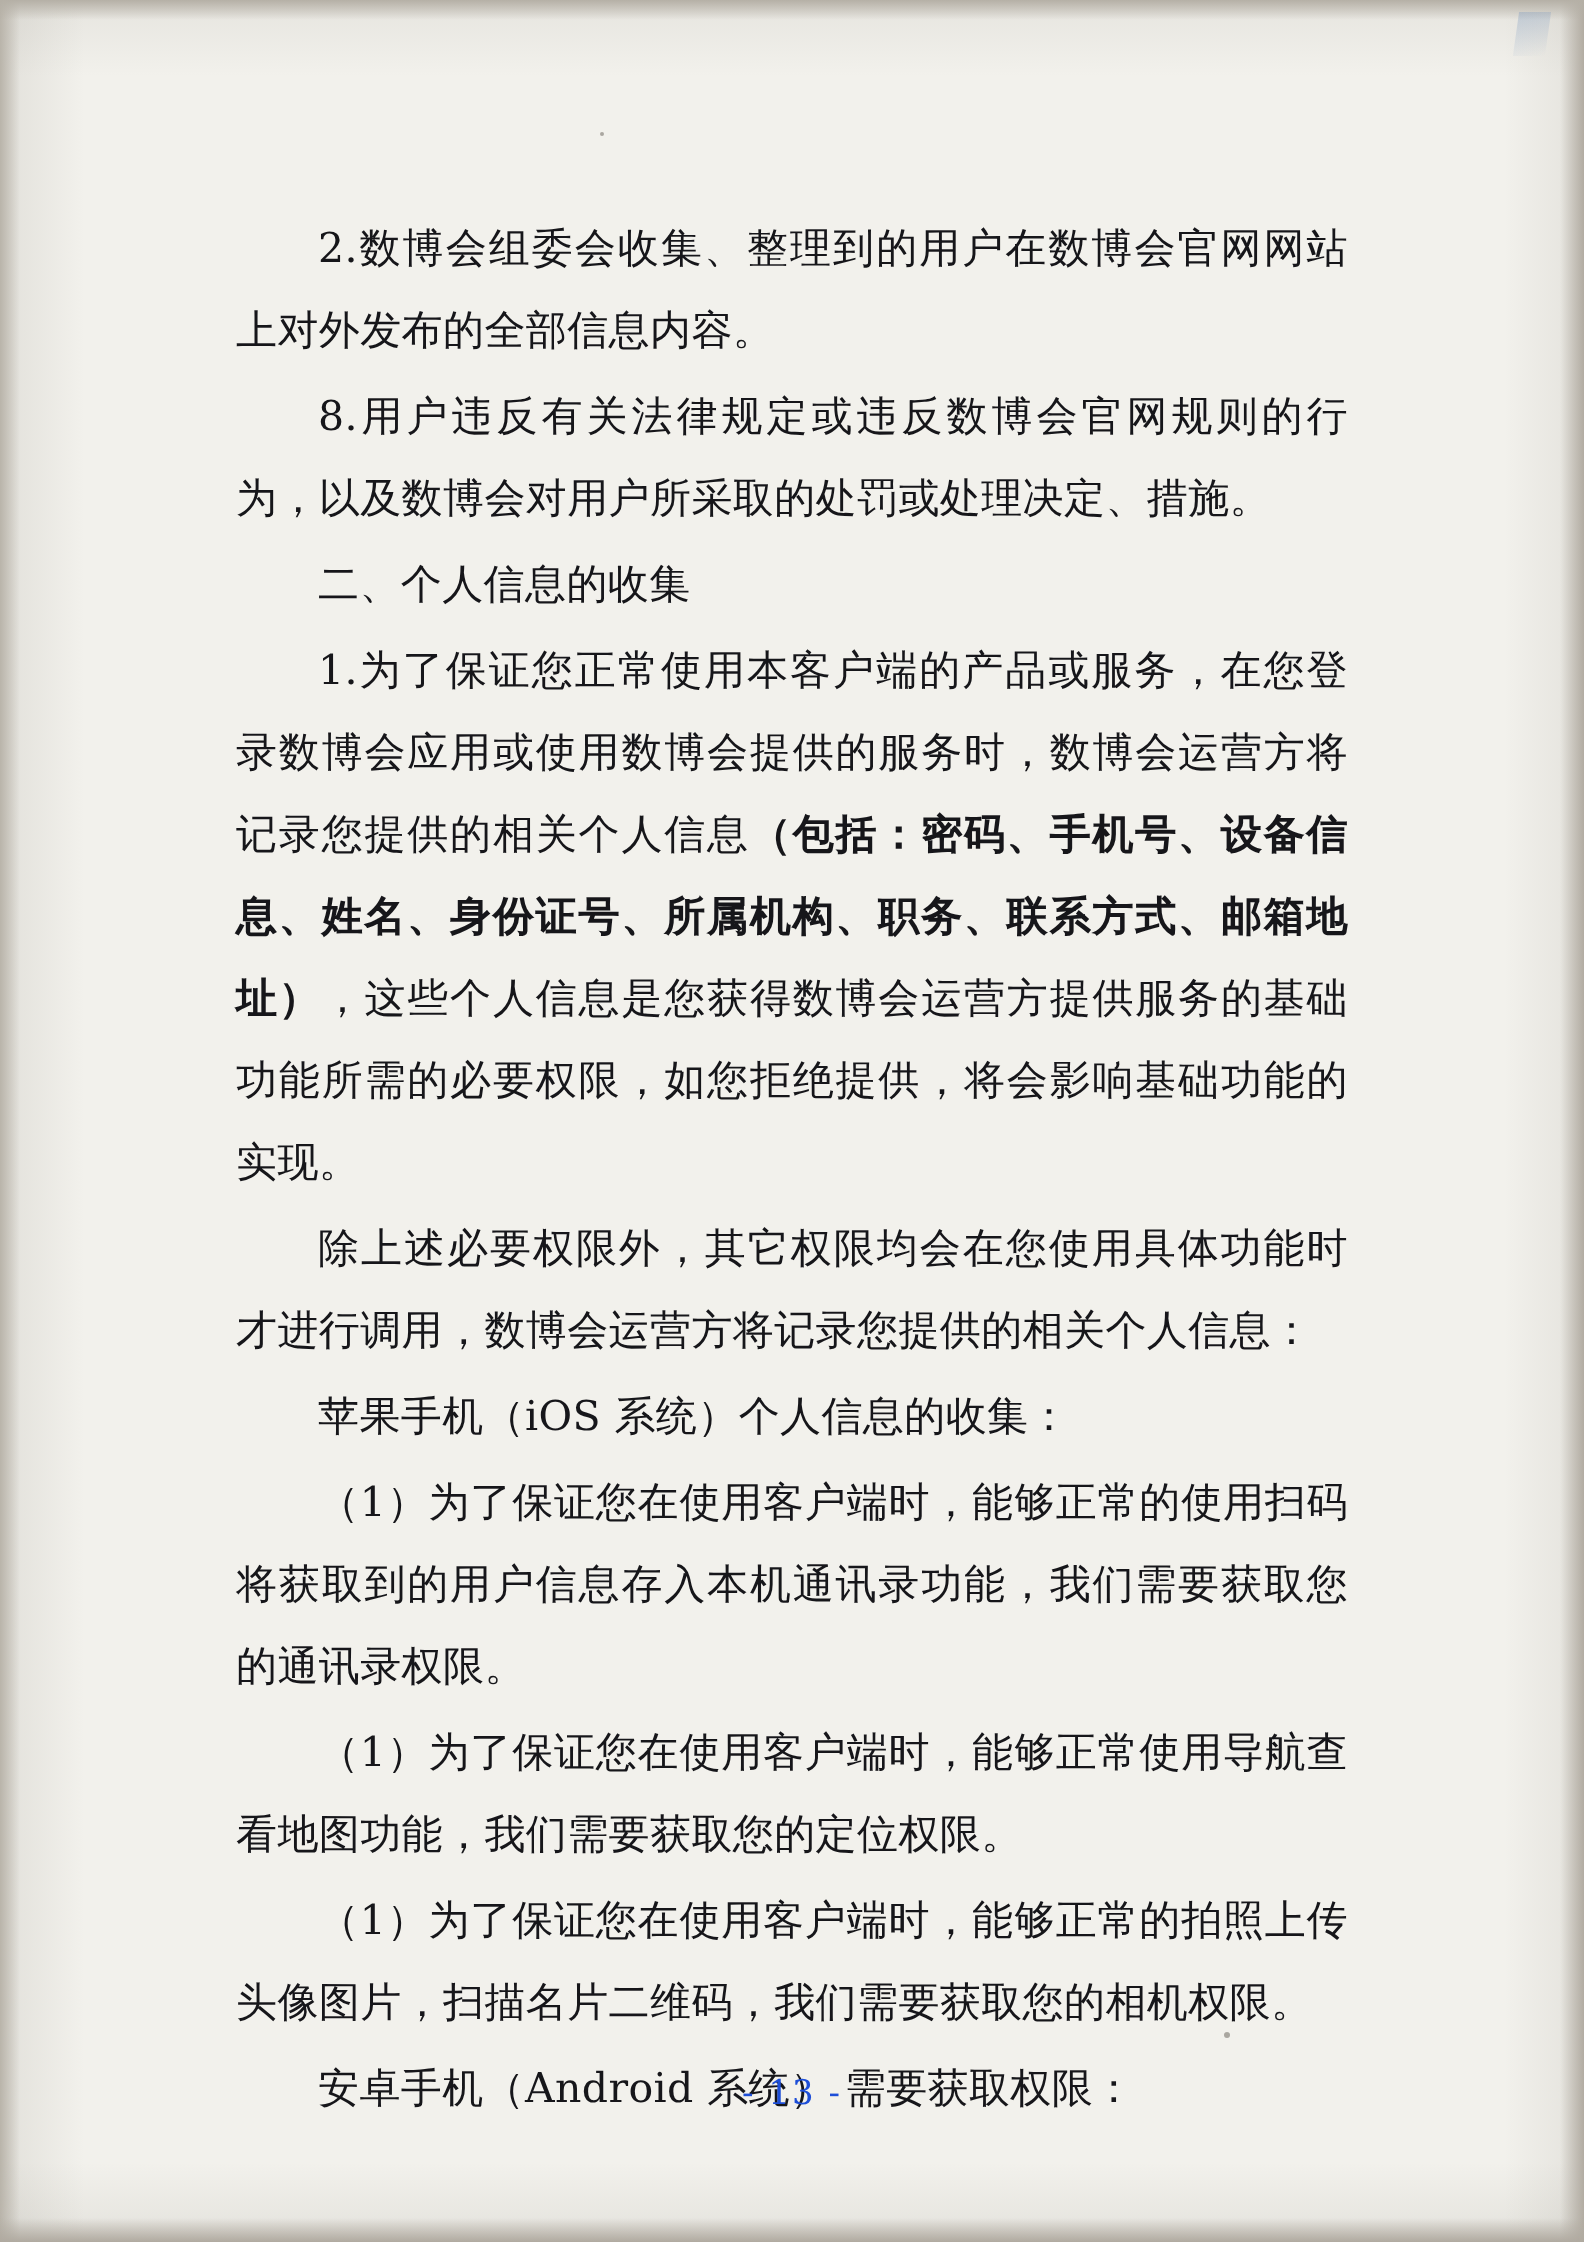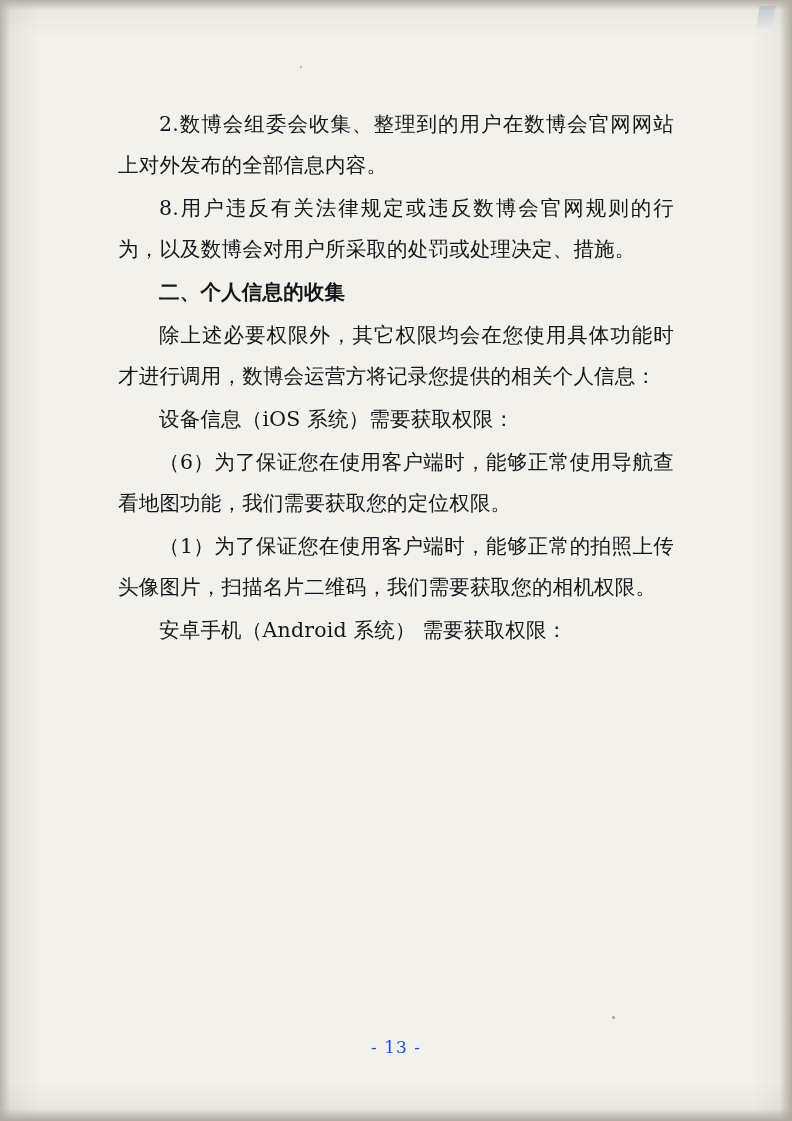--- a/index.html
+++ b/index.html
@@ -82,21 +82,21 @@
     font-size: 20.5px;
     line-height: 41px;
     color: #16161a;
     text-align: justify;
     text-justify: inter-ideograph;
     letter-spacing: 0.2px;
     text-indent: 2em;
     font-family: "DejaVu Serif", "Liberation Serif", serif;
   }
   p.para.heading {
-    font-weight: bold;
+    font-weight: normal;
   }
   
   .b { font-weight: bold; }
 
   .page-number {
     position: absolute;
     left: 0;
     right: 0;
     bottom: 64px;
     text-align: center;
@@ -125,22 +125,26 @@
   <div class="corner-mark"></div>
 
   <div class="speck" style="left:612px; top:1016px; width:3px; height:3px;"></div>
   <div class="speck" style="left:300px; top:66px; width:2px; height:2px;"></div>
 
   <div class="content">
     <p class="para">2.数博会组委会收集、整理到的用户在数博会官网网站上对外发布的全部信息内容。</p>
     <p class="para">8.用户违反有关法律规定或违反数博会官网规则的行为，以及数博会对用户所采取的处罚或处理决定、措施。</p>
     <p class="para heading">二、个人信息的收集</p>
 
+    <p class="para">
+      <span>1.为了保证您正常使用本客户端的产品或服务，在您登录数博会应用或使用数博会提供的服务时，数博会运营方将记录您提供的相关个人信息</span><span class="b">（包括：密码、手机号、设备信息、姓名、身份证号、所属机构、职务、联系方式、邮箱地址）</span><span>，这些个人信息是您获得数博会运营方提供服务的基础功能所需的必要权限，如您拒绝提供，将会影响基础功能的实现。</span>
+    </p>
 
     <p class="para">除上述必要权限外，其它权限均会在您使用具体功能时才进行调用，数博会运营方将记录您提供的相关个人信息：</p>
-    <p class="para">设备信息（iOS 系统）需要获取权限：</p>
-    <p class="para">（6）为了保证您在使用客户端时，能够正常使用导航查看地图功能，我们需要获取您的定位权限。</p>
+    <p class="para">苹果手机（iOS 系统）个人信息的收集：</p>
+    <p class="para">（1）为了保证您在使用客户端时，能够正常的使用扫码将获取到的用户信息存入本机通讯录功能，我们需要获取您的通讯录权限。</p>
+    <p class="para">（1）为了保证您在使用客户端时，能够正常使用导航查看地图功能，我们需要获取您的定位权限。</p>
     <p class="para">（1）为了保证您在使用客户端时，能够正常的拍照上传头像图片，扫描名片二维码，我们需要获取您的相机权限。</p>
     <p class="para">安卓手机（Android 系统） 需要获取权限：</p>
   </div>
 
   <div class="page-number">- 13 -</div>
 </div>
 
 </body></html>

